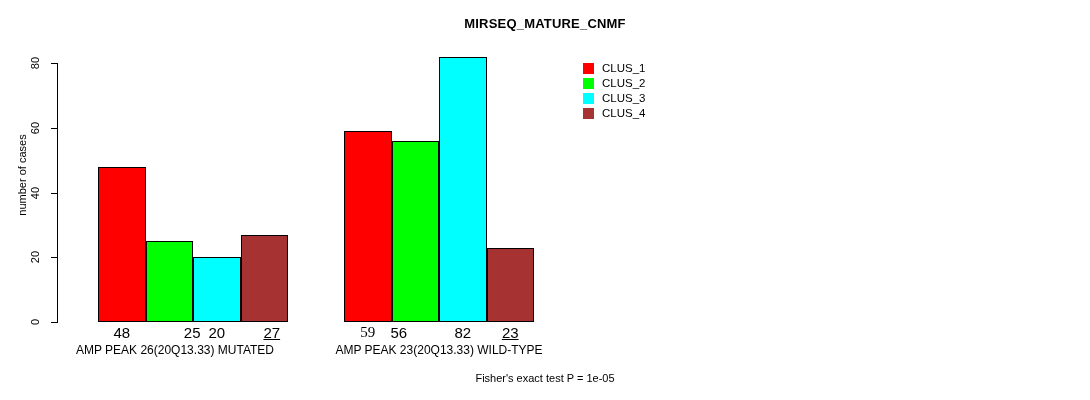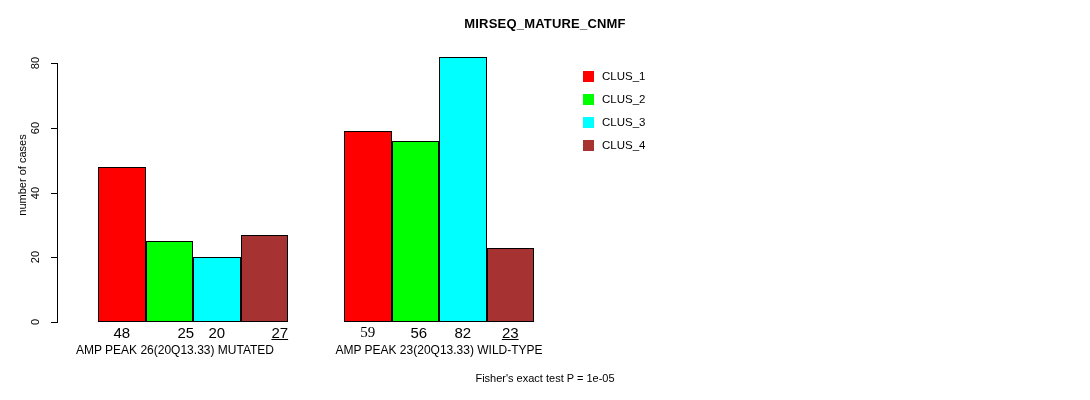--- a/index.html
+++ b/index.html
@@ -123,21 +123,20 @@
   .legend {
     position: absolute;
     left: 582px;
     top: 61px;
   }
   .legend-row {
     position: relative;
     height: 15px;
     display: flex;
     align-items: center;
-    margin-top: 8px;
   }
   .legend-swatch {
     width: 13px;
     height: 13px;
     box-sizing: border-box;
     border: 1px solid #ffffff;
     flex: 0 0 auto;
   }
   .legend-text {
     margin-left: 7px;
@@ -176,25 +175,25 @@
         <div class="bar" style="left: 145.5px; width: 47.5px; top: 241.062px; height: 80.9375px; background: rgb(0, 255, 0);"></div>
         <div class="bar" style="left: 193px; width: 47.5px; top: 257.25px; height: 64.75px; background: rgb(0, 255, 255);"></div>
         <div class="bar" style="left: 240.5px; width: 47.5px; top: 234.588px; height: 87.4125px; background: rgb(166, 50, 50);"></div>
         <div class="bar" style="left: 344px; width: 47.5px; top: 130.988px; height: 191.012px; background: rgb(255, 0, 0);"></div>
         <div class="bar" style="left: 391.5px; width: 47.5px; top: 140.7px; height: 181.3px; background: rgb(0, 255, 0);"></div>
         <div class="bar" style="left: 439px; width: 47.5px; top: 56.525px; height: 265.475px; background: rgb(0, 255, 255);"></div>
         <div class="bar" style="left: 486.5px; width: 47.5px; top: 247.537px; height: 74.4625px; background: rgb(166, 50, 50);"></div>
       </div>
     <div id="bar-values">
         <div class="bar-value" style="left: 98px; width: 47.5px;">48</div>
-        <div class="bar-value" style="left: 162px; width: 47.5px;">25</div>
+        <div class="bar-value" style="left: 153px; width: 47.5px; text-align: right;">25</div>
         <div class="bar-value" style="left: 193px; width: 47.5px;">20</div>
-        <div class="bar-value" style="left: 256px; width: 47.5px; text-decoration: underline;">27</div>
+        <div class="bar-value" style="left: 248px; width: 47.5px; text-decoration: underline;">27</div>
         <div class="bar-value" style="left: 344px; width: 47.5px; font-family: Liberation Serif, serif;">59</div>
-        <div class="bar-value" style="left: 395px; width: 47.5px;">56</div>
+        <div class="bar-value" style="left: 375px; width: 47.5px;">56</div>
         <div class="bar-value" style="left: 439px; width: 47.5px;">82</div>
         <div class="bar-value" style="left: 486.5px; width: 47.5px; text-decoration: underline;">23</div>
       </div>
     <div id="group-labels">
         <div class="group-label" style="left: 25px; width: 300px;">AMP PEAK 26(20Q13.33) MUTATED</div>
         <div class="group-label" style="left: 289px; width: 300px;">AMP PEAK 23(20Q13.33) WILD-TYPE</div>
       </div>
 
   </div>
 

